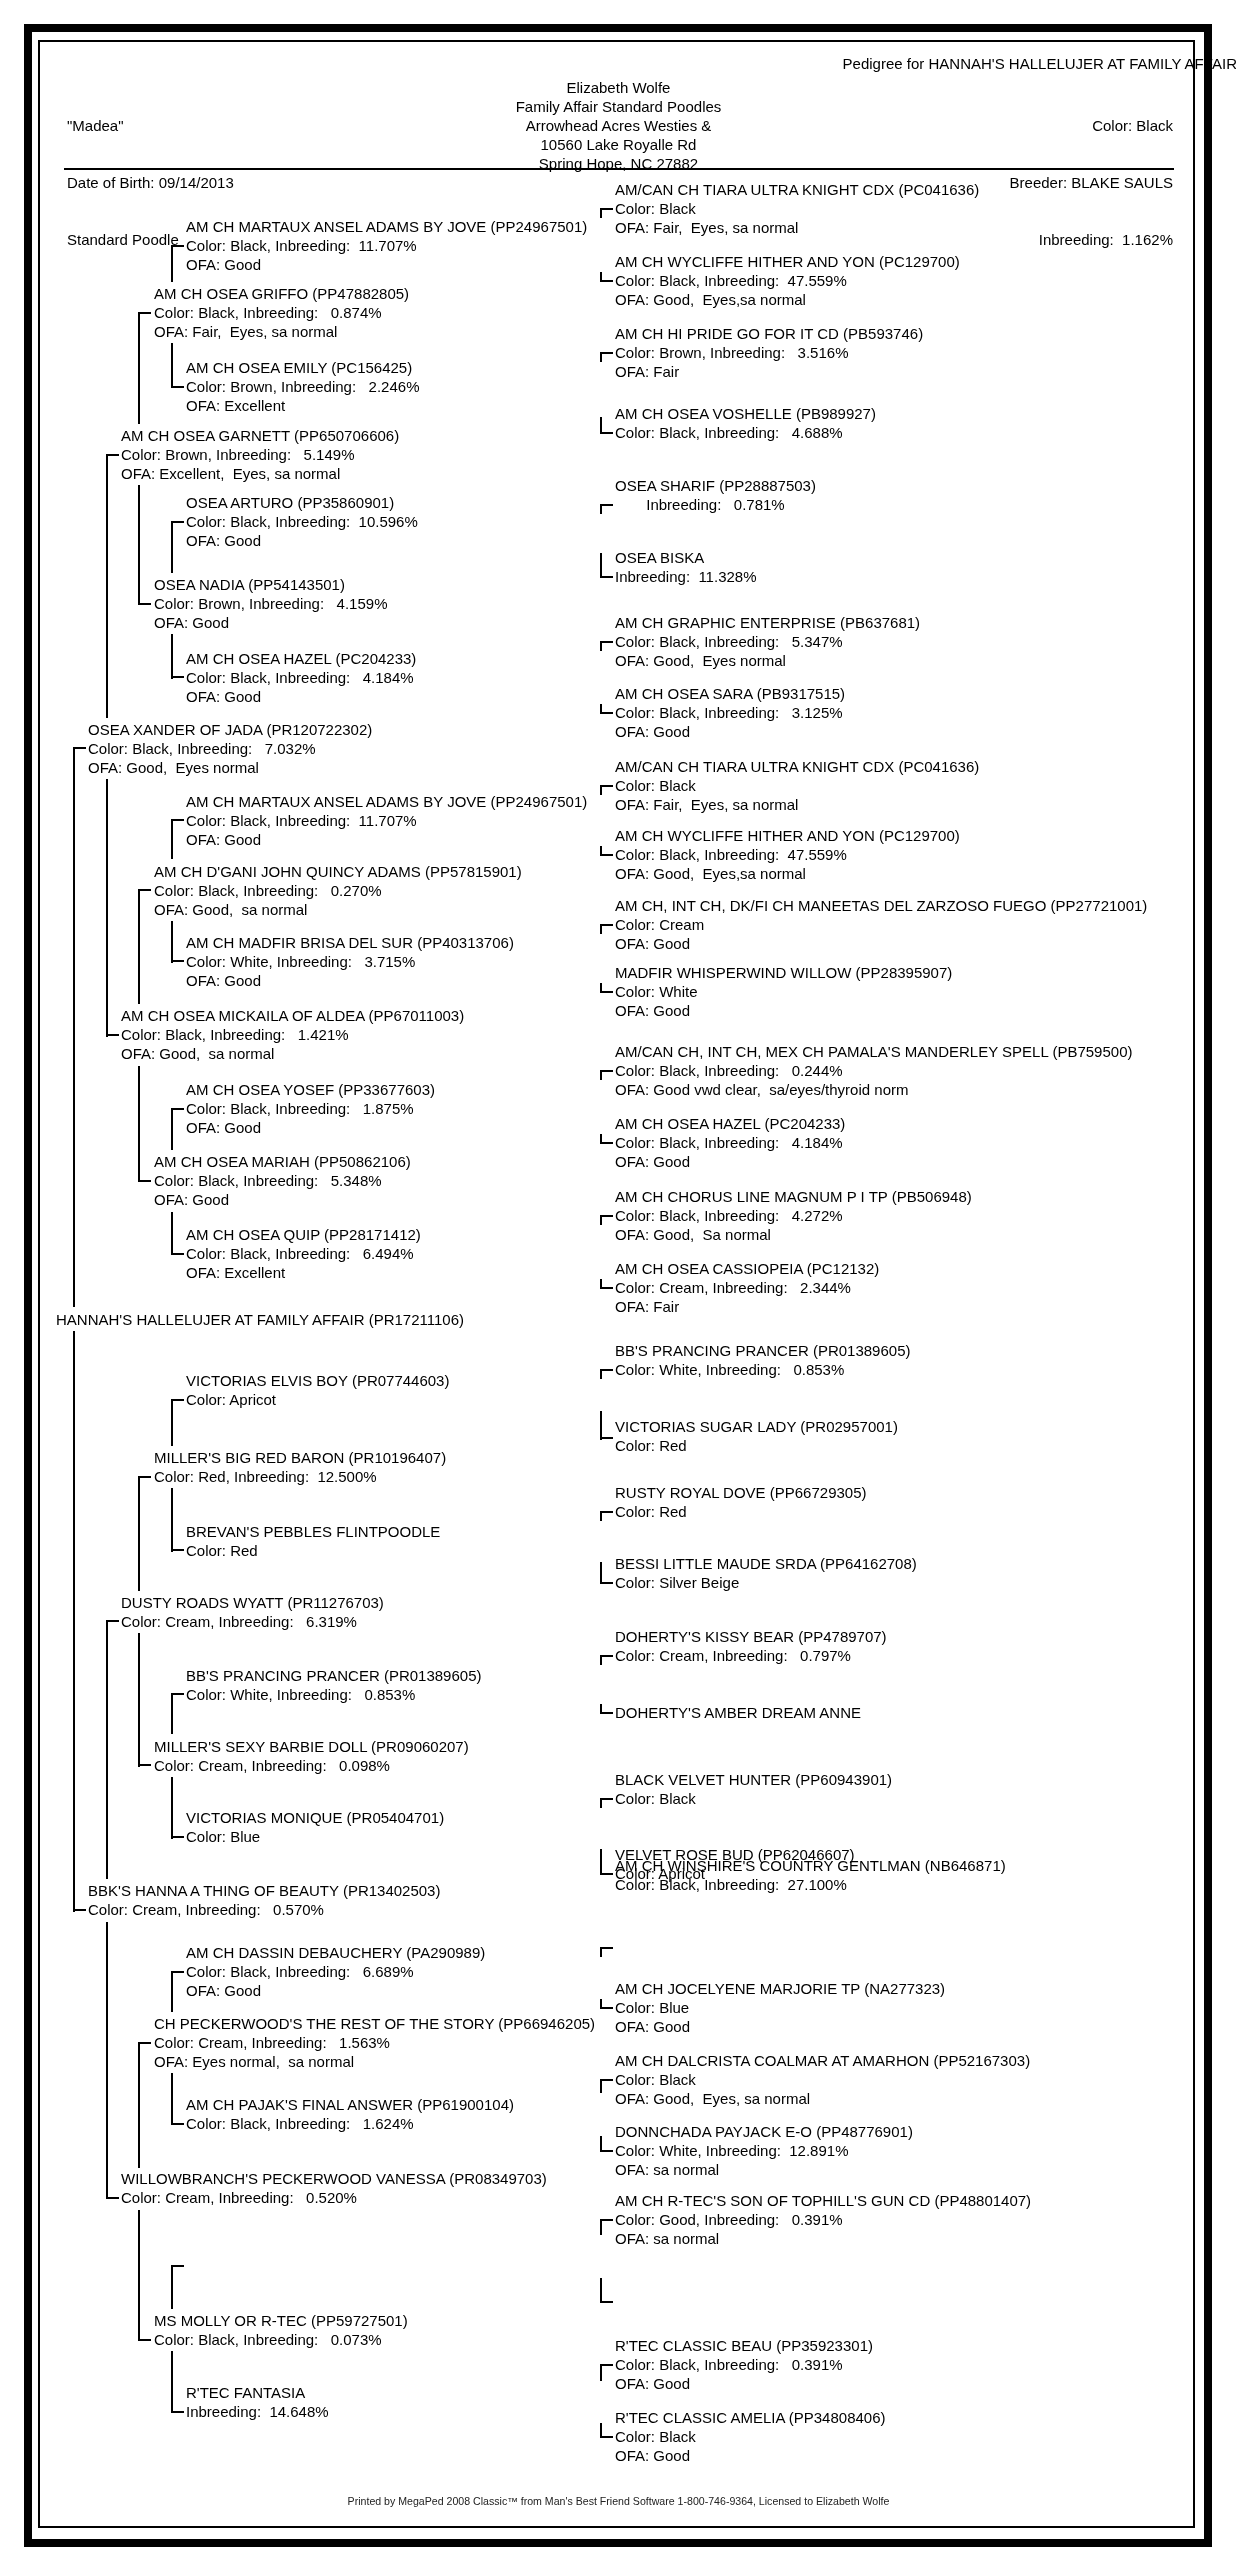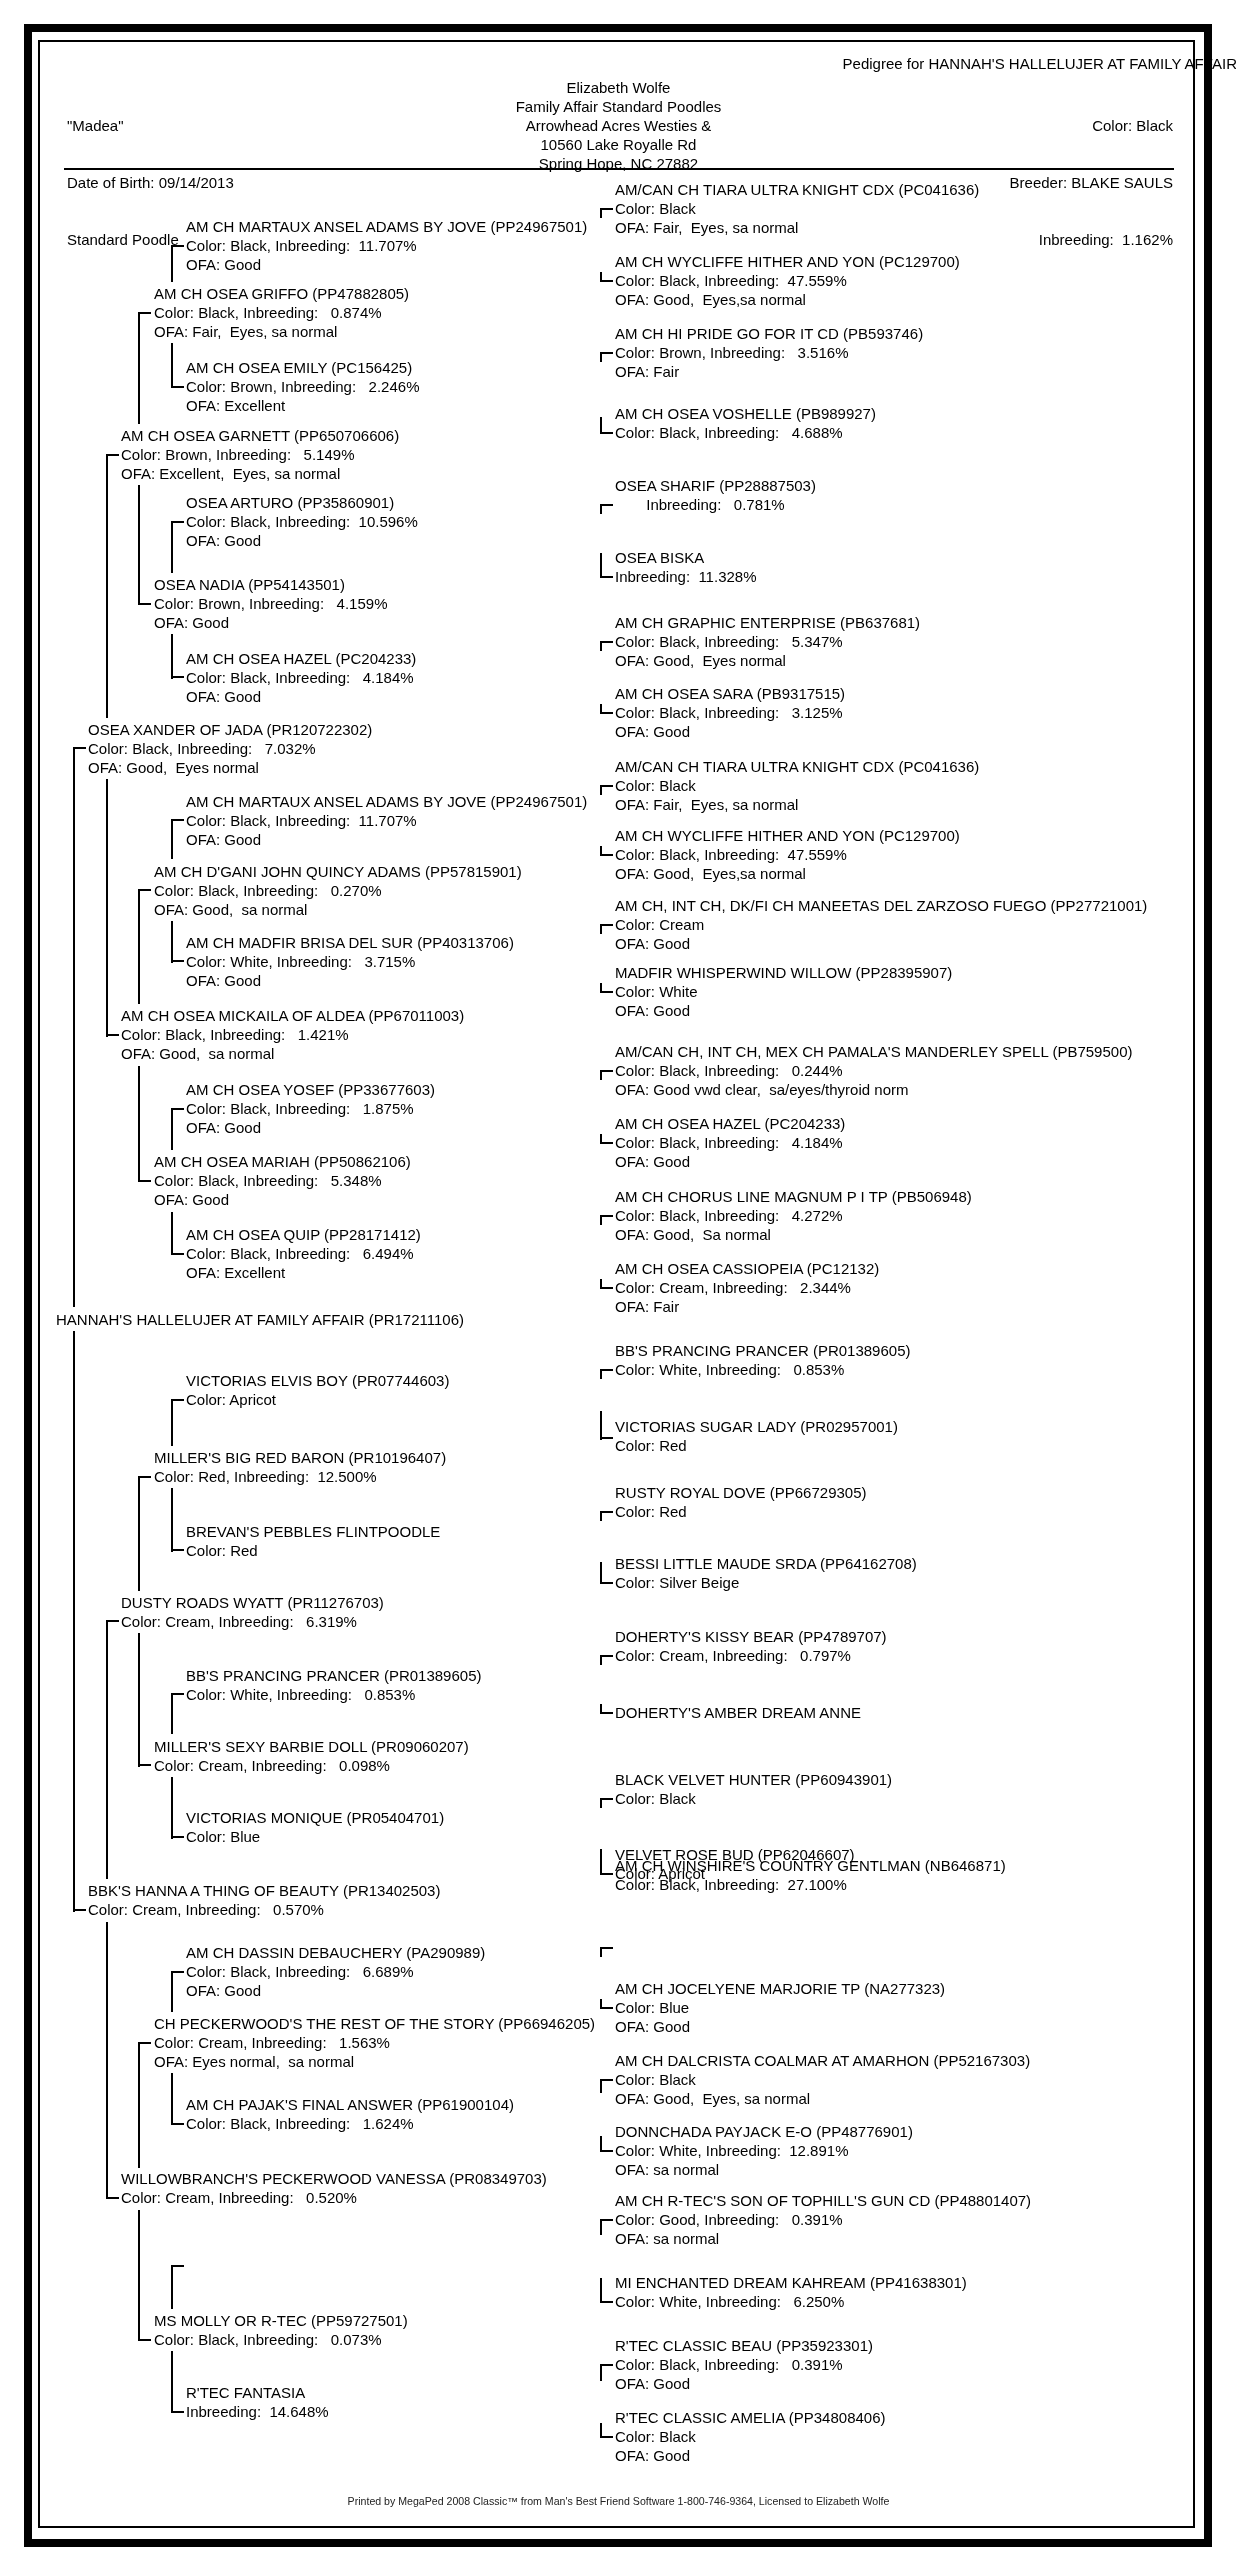--- a/index.html
+++ b/index.html
@@ -102,21 +102,20 @@
     <div class="node" style="left: 615px; top: 1554px;"><div class="ln">BESSI LITTLE MAUDE SRDA (PP64162708)</div><div class="ln">Color: Silver Beige</div></div>
     <div class="node" style="left: 615px; top: 1627px;"><div class="ln">DOHERTY'S KISSY BEAR (PP4789707)</div><div class="ln">Color: Cream, Inbreeding:   0.797%</div></div>
     <div class="node" style="left: 615px; top: 1703px;"><div class="ln">DOHERTY'S AMBER DREAM ANNE</div></div>
     <div class="node" style="left: 615px; top: 1770px;"><div class="ln">BLACK VELVET HUNTER (PP60943901)</div><div class="ln">Color: Black</div></div>
     <div class="node" style="left: 615px; top: 1845px;"><div class="ln">VELVET ROSE BUD (PP62046607)</div><div class="ln">Color: Apricot</div></div>
     <div class="node" style="left: 615px; top: 1856px;"><div class="ln">AM CH WINSHIRE'S COUNTRY GENTLMAN (NB646871)</div><div class="ln">Color: Black, Inbreeding:  27.100%</div></div>
     <div class="node" style="left: 615px; top: 1979px;"><div class="ln">AM CH JOCELYENE MARJORIE TP (NA277323)</div><div class="ln">Color: Blue</div><div class="ln">OFA: Good</div></div>
     <div class="node" style="left: 615px; top: 2051px;"><div class="ln">AM CH DALCRISTA COALMAR AT AMARHON (PP52167303)</div><div class="ln">Color: Black</div><div class="ln">OFA: Good,  Eyes, sa normal</div></div>
     <div class="node" style="left: 615px; top: 2122px;"><div class="ln">DONNCHADA PAYJACK E-O (PP48776901)</div><div class="ln">Color: White, Inbreeding:  12.891%</div><div class="ln">OFA: sa normal</div></div>
     <div class="node" style="left: 615px; top: 2191px;"><div class="ln">AM CH R-TEC'S SON OF TOPHILL'S GUN CD (PP48801407)</div><div class="ln">Color: Good, Inbreeding:   0.391%</div><div class="ln">OFA: sa normal</div></div>
-    <div class="node" style="left: 615px; top: 2273px;"><div class="ln">MI ENCHANTED DREAM KAHREAM (PP41638301)</div><div class="ln">Color: White, Inbreeding:   6.250%</div></div>
     <div class="node" style="left: 615px; top: 2336px;"><div class="ln">R'TEC CLASSIC BEAU (PP35923301)</div><div class="ln">Color: Black, Inbreeding:   0.391%</div><div class="ln">OFA: Good</div></div>
     <div class="node" style="left: 615px; top: 2408px;"><div class="ln">R'TEC CLASSIC AMELIA (PP34808406)</div><div class="ln">Color: Black</div><div class="ln">OFA: Good</div></div>
     <div class="conn" style="left: 73px; top: 747px; width: 12.5px; height: 1.9px;"></div>
     <div class="conn" style="left: 73px; top: 1909px; width: 12.5px; height: 1.9px;"></div>
     <div class="conn" style="left: 73px; top: 747px; width: 1.9px; height: 9.6px;"></div>
     <div class="conn" style="left: 73px; top: 1902px; width: 1.9px; height: 9.6px;"></div>
     <div class="conn" style="left: 73px; top: 748px; width: 1.9px; height: 559px;"></div>
     <div class="conn" style="left: 73px; top: 1331px; width: 1.9px; height: 579px;"></div>
     <div class="conn" style="left: 106px; top: 454px; width: 12.5px; height: 1.9px;"></div>
     <div class="conn" style="left: 106px; top: 1034px; width: 12.5px; height: 1.9px;"></div>

